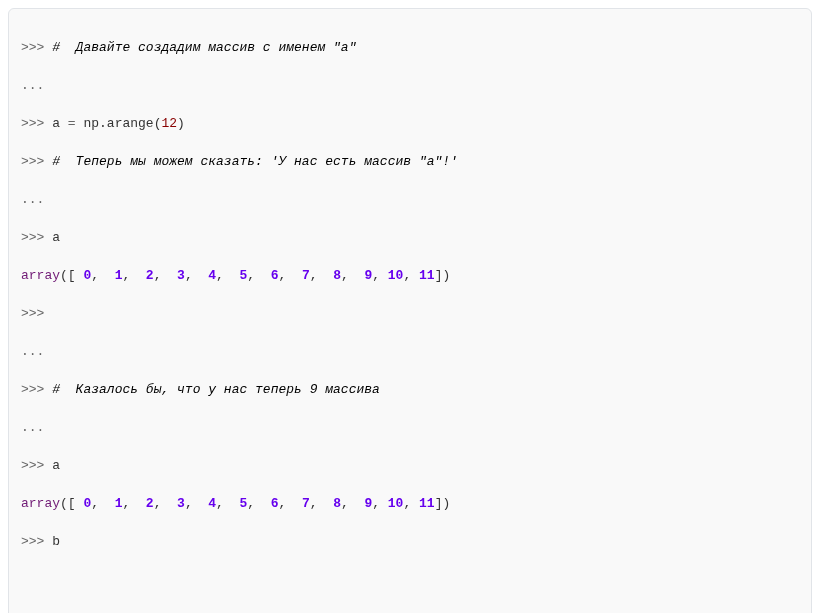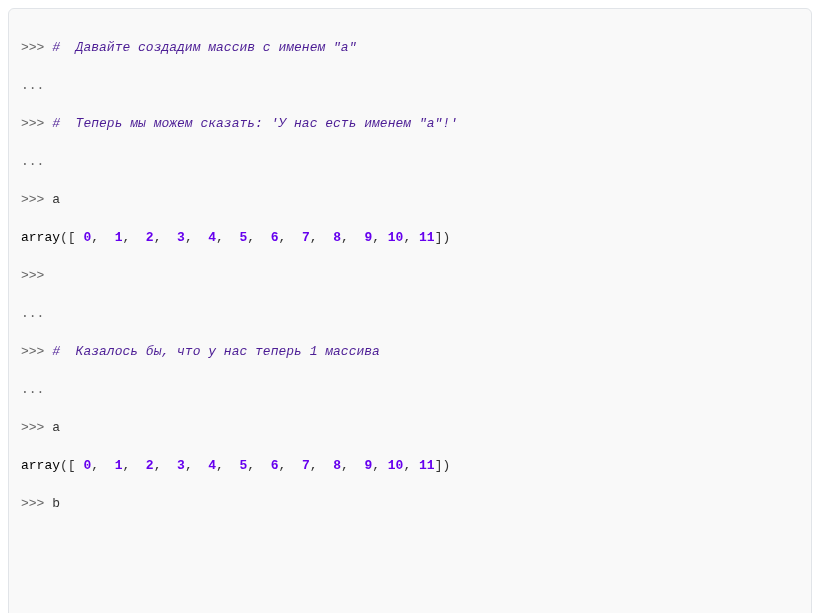--- a/index.html
+++ b/index.html
@@ -15,40 +15,41 @@
     border-radius: 6px;
     background: #f9f9f9;
     padding: 10px 12px;
     font-size: 13px;
     line-height: 19px;
     color: #333333;
     white-space: pre;
     overflow: auto;
   }
   .op   { color: #666666; }       
-  .cmt  { color: #4c1d95; font-style: italic; }  
+  .cmt  { color: #000000; font-style: italic; }  
   .func { color: #333333; }       
   .num  { color: #880000; } 
-  .out-func { color: #000000; }   
+  .out-func { color: #701a75; }   
   .out-num  { color: #6600ee; font-weight: bold; } 
   .line { display: block; }
 </style>
 </head>
 <body>
 
 <div class="code-block">
 <span class="line"><span class="op">&gt;&gt;&gt; </span><span class="cmt">#  Давайте создадим массив с именем "a"</span></span>
 <span class="line"><span class="op">...</span></span>
-<span class="line"><span class="op">&gt;&gt;&gt; </span><span class="cmt">#  Теперь мы можем сказать: 'У нас есть именем "a"!'</span></span>
+<span class="line"><span class="op">&gt;&gt;&gt; </span><span class="func">a </span><span class="op">= </span><span class="func">np.arange(</span><span class="num">12</span><span class="func">)</span></span>
+<span class="line"><span class="op">&gt;&gt;&gt; </span><span class="cmt">#  Теперь мы можем сказать: 'У нас есть массив "a"!'</span></span>
 <span class="line"><span class="op">...</span></span>
 <span class="line"><span class="op">&gt;&gt;&gt; </span><span class="func">a</span></span>
 <span class="line"><span class="out-func">array</span><span>([ </span><span class="out-num">0</span>,  <span class="out-num">1</span>,  <span class="out-num">2</span>,  <span class="out-num">3</span>,  <span class="out-num">4</span>,  <span class="out-num">5</span>,  <span class="out-num">6</span>,  <span class="out-num">7</span>,  <span class="out-num">8</span>,  <span class="out-num">9</span>, <span class="out-num">10</span>, <span class="out-num">11</span><span>])</span></span>
 <span class="line"><span class="op">&gt;&gt;&gt; </span></span>
 <span class="line"><span class="op">...</span></span>
-<span class="line"><span class="op">&gt;&gt;&gt; </span><span class="cmt">#  Казалось бы, что у нас теперь 1 массива</span></span>
+<span class="line"><span class="op">&gt;&gt;&gt; </span><span class="cmt">#  Казалось бы, что у нас теперь 9 массива</span></span>
 <span class="line"><span class="op">...</span></span>
 <span class="line"><span class="op">&gt;&gt;&gt; </span><span class="func">a</span></span>
 <span class="line"><span class="out-func">array</span><span>([ </span><span class="out-num">0</span>,  <span class="out-num">1</span>,  <span class="out-num">2</span>,  <span class="out-num">3</span>,  <span class="out-num">4</span>,  <span class="out-num">5</span>,  <span class="out-num">6</span>,  <span class="out-num">7</span>,  <span class="out-num">8</span>,  <span class="out-num">9</span>, <span class="out-num">10</span>, <span class="out-num">11</span><span>])</span></span>
 <span class="line"><span class="op">&gt;&gt;&gt; </span><span class="func">b</span></span>
 
 
 
 
 
 

